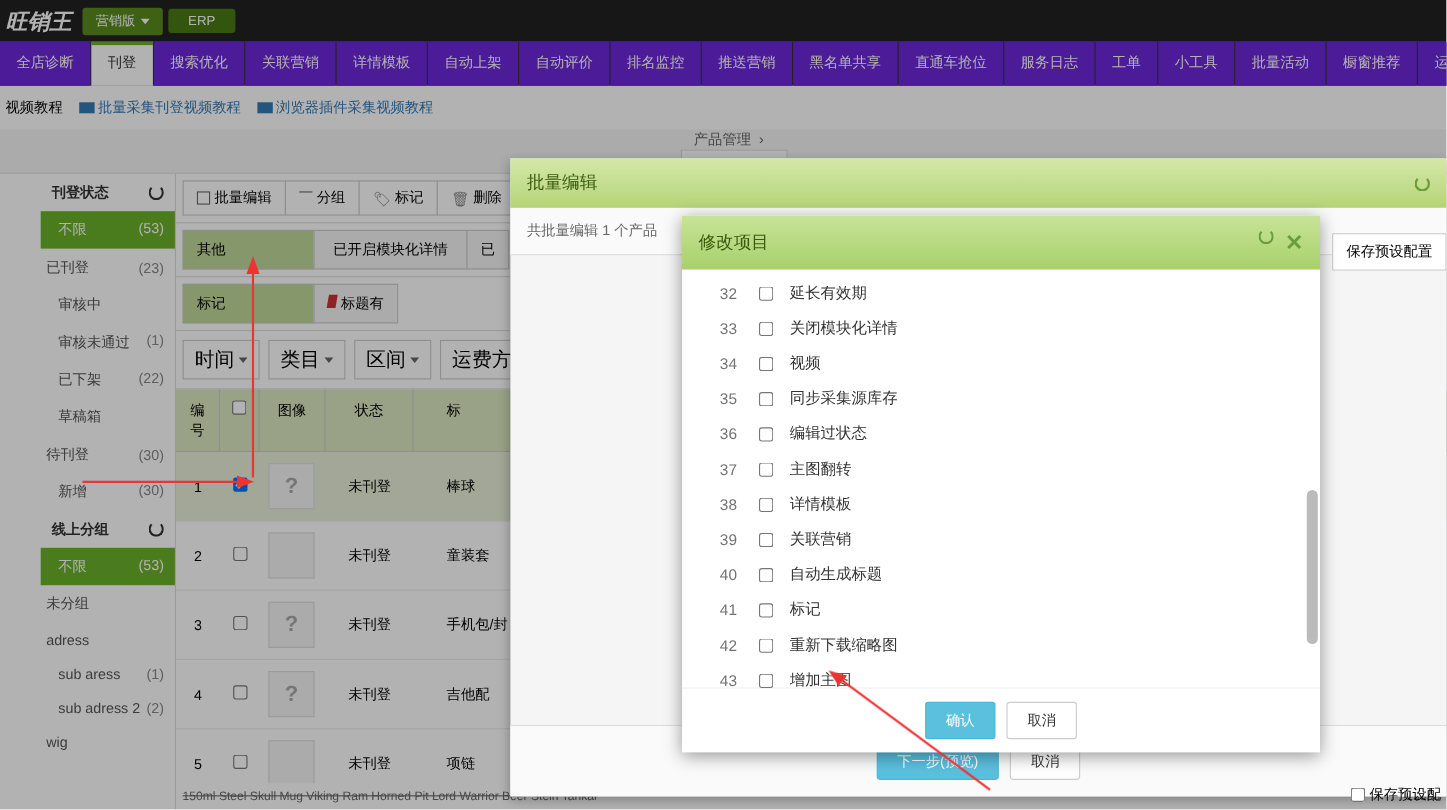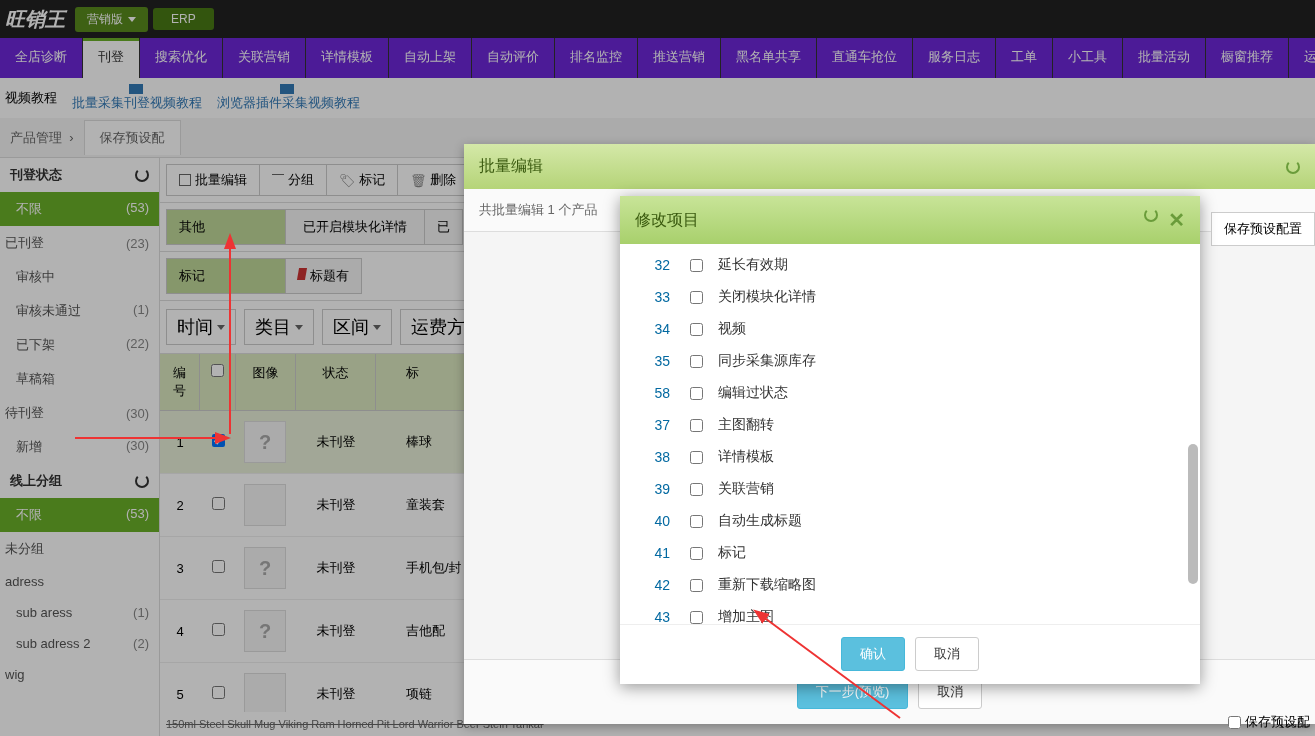--- a/index.html
+++ b/index.html
@@ -13,33 +13,33 @@
     .caret-down { width: 0; height: 0; border-left: 4px solid transparent; border-right: 4px solid transparent; border-top: 5px solid #fff; margin-left: 5px; }
     
     
     .nav-tabs { background: #333; height: 40px; display: flex; padding-left: 0; }
     .nav-tab { background: #6d28d9; color: #fff; padding: 10px 15px; font-size: 13px; margin-right: 1px; cursor: pointer; white-space: nowrap; }
     .nav-tab.active { background: #fff; color: #333; border-top: 3px solid #6ab029; padding-top: 7px; }
     .nav-tab.first { margin-left: 0; }
     
     
     .video-bar { background: #fff; height: 40px; display: flex; align-items: center; padding-left: 5px; font-size: 13px; }
-    .video-bar a { margin-left: 15px; color: #337ab7; display: flex; align-items: center; flex-direction: column; }
+    .video-bar a { margin-left: 15px; color: #337ab7; display: flex; align-items: center; }
     .video-icon { width: 14px; height: 10px; background: #337ab7; margin-right: 3px; display: inline-block; }
     
     
-    .breadcrumb { background: #f5f5f5; height: 40px; display: flex; align-items: center; padding-left: 10px; font-size: 13px; border-bottom: 1px solid #ddd; }
+    .breadcrumb { background: #f5f5f5; height: 40px; display: flex; align-items: center; padding-left: 10px; font-size: 13px; border-bottom: 1px solid #ddd; flex-direction: column; }
     .breadcrumb span { color: #666; }
     .breadcrumb-tab { background: #fff; padding: 8px 15px; margin-left: 10px; border: 1px solid #ddd; border-bottom: none; }
     
     
     .main-layout { display: flex; height: calc(736px - 158px); }
     
     
-    .sidebar { width: 160px; background: #fff; border-right: 1px solid #ddd; font-size: 13px; }
+    .sidebar { width: 160px; background: #fff; border-right: 1px solid #ddd; font-size: 13px; padding-left: 37px; }
     .sidebar-header { display: flex; justify-content: space-between; align-items: center; padding: 8px 10px; font-weight: bold; color: #333; }
     .sidebar-item { display: flex; justify-content: space-between; padding: 8px 10px 8px 16px; color: #555; cursor: pointer; }
     .sidebar-item.selected { background: #6ab029; color: #fff; }
     .sidebar-count { color: #888; }
     .sidebar-header.selected .sidebar-count, .sidebar-item.selected .sidebar-count { color: #fff; }
     .refresh-icon { width: 14px; height: 14px; border: 2px solid currentColor; border-radius: 50%; border-top-color: transparent; display: inline-block; }
     
     
     .content { flex: 1; background: #fff; position: relative; }
     .toolbar { display: flex; padding: 6px; border-bottom: 1px solid #ddd; }
@@ -80,21 +80,21 @@
     .batch-footer { display: flex; justify-content: center; gap: 10px; padding: 15px; background: #fafafa; border-top: 1px solid #ddd; position: absolute; bottom: 0; left: 0; right: 0; }
     .btn-primary { background: #5bc0de; color: #fff; border: 1px solid #46b8da; padding: 7px 18px; font-size: 13px; border-radius: 3px; cursor: pointer; }
     .btn-default { background: #fff; color: #333; border: 1px solid #ccc; padding: 7px 18px; font-size: 13px; border-radius: 3px; cursor: pointer; }
     
     
     .inner-modal { position: absolute; top: 196px; left: 620px; width: 580px; height: 488px; background: #fff; z-index: 30; box-shadow: 0 3px 15px rgba(0,0,0,0.4); }
     .inner-header { background: linear-gradient(#c8e498, #a8d06c); padding: 12px 15px; font-size: 16px; color: #3a5a0f; display: flex; justify-content: space-between; align-items: center; }
     .inner-close { color: #6a9c3a; font-size: 20px; font-weight: bold; cursor: pointer; display: flex; gap: 10px; }
     .inner-list { height: 380px; overflow-y: auto; padding: 5px 0; position: relative; }
     .inner-item { display: flex; align-items: center; padding: 7px 20px; font-size: 14px; color: #333; }
-    .inner-item .num { width: 30px; text-align: right; margin-right: 20px; color: #0369a1; }
+    .inner-item .num { width: 30px; text-align: right; margin-right: 20px; color: #737373; }
     .inner-item input[type=checkbox] { margin-right: 15px; }
     .inner-footer { display: flex; justify-content: center; gap: 10px; padding: 12px; border-top: 1px solid #eee; }
     .inner-scroll { position: absolute; right: 2px; top: 200px; width: 10px; height: 140px; background: #bbb; border-radius: 5px; }
     
     
     .save-preset { position: absolute; top: 212px; right: 0; padding: 7px 12px; border: 1px solid #ccc; background: #fff; font-size: 13px; z-index: 25; }
     .save-preset-cb { position: absolute; bottom: 5px; right: 5px; font-size: 13px; z-index: 25; display: flex; align-items: center; gap: 4px;}
     
     
     .arrow { position: absolute; z-index: 50; }
@@ -372,21 +372,21 @@
         <span class="num">34</span>
         <input type="checkbox" style="">
         <span>视频</span>
       </div>
       <div class="inner-item">
         <span class="num">35</span>
         <input type="checkbox" style="">
         <span>同步采集源库存</span>
       </div>
       <div class="inner-item">
-        <span class="num">58</span>
+        <span class="num">36</span>
         <input type="checkbox" style="">
         <span>编辑过状态</span>
       </div>
       <div class="inner-item">
         <span class="num">37</span>
         <input type="checkbox" style="">
         <span>主图翻转</span>
       </div>
       <div class="inner-item">
         <span class="num">38</span>

